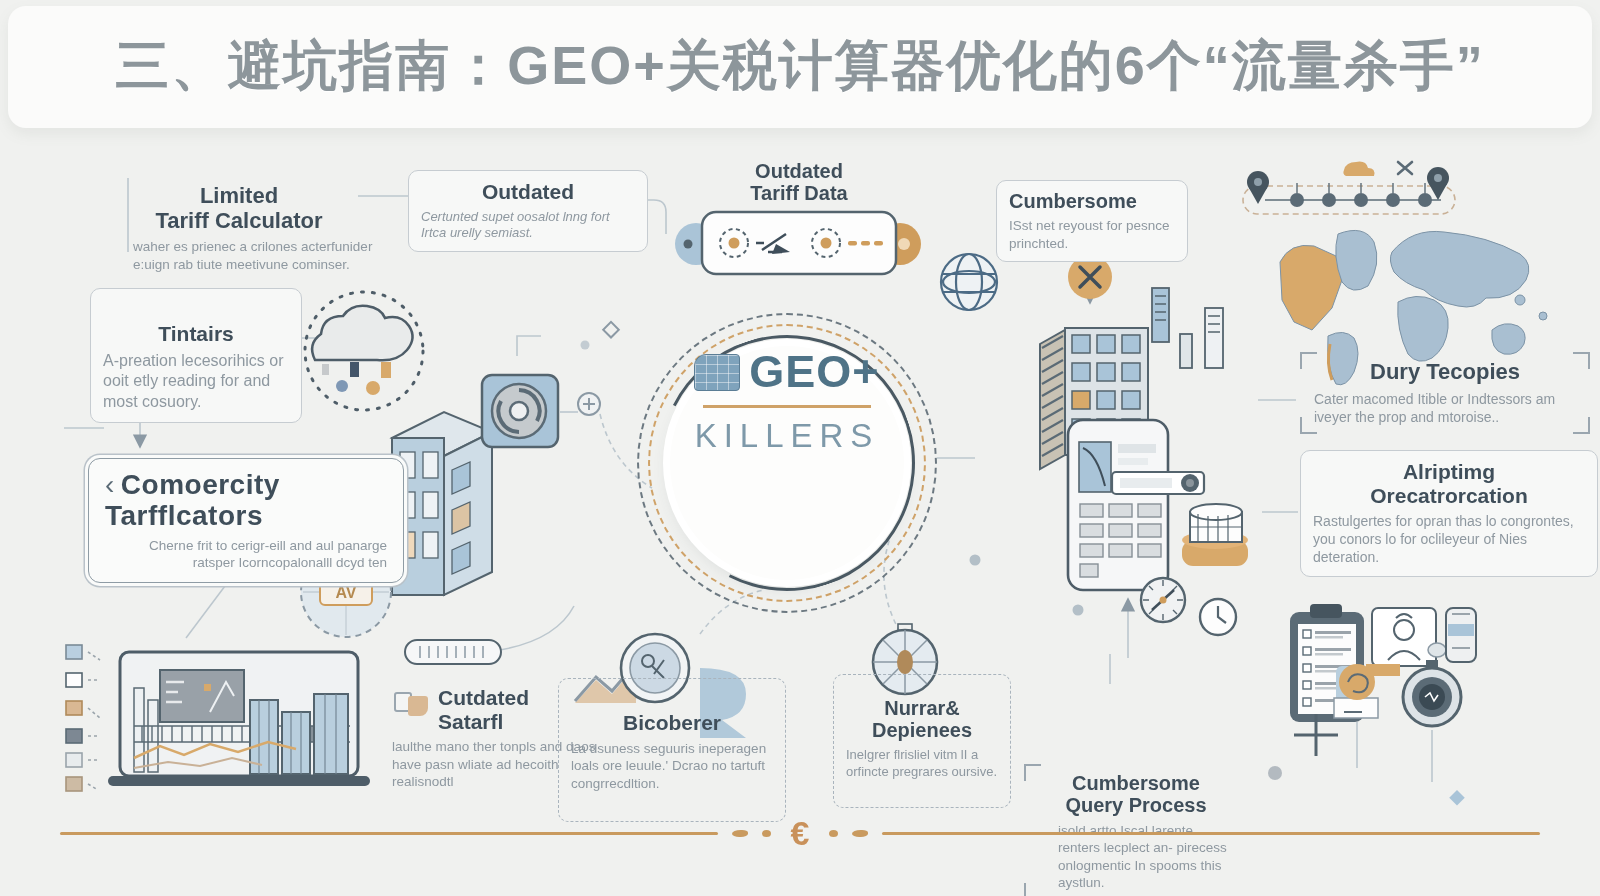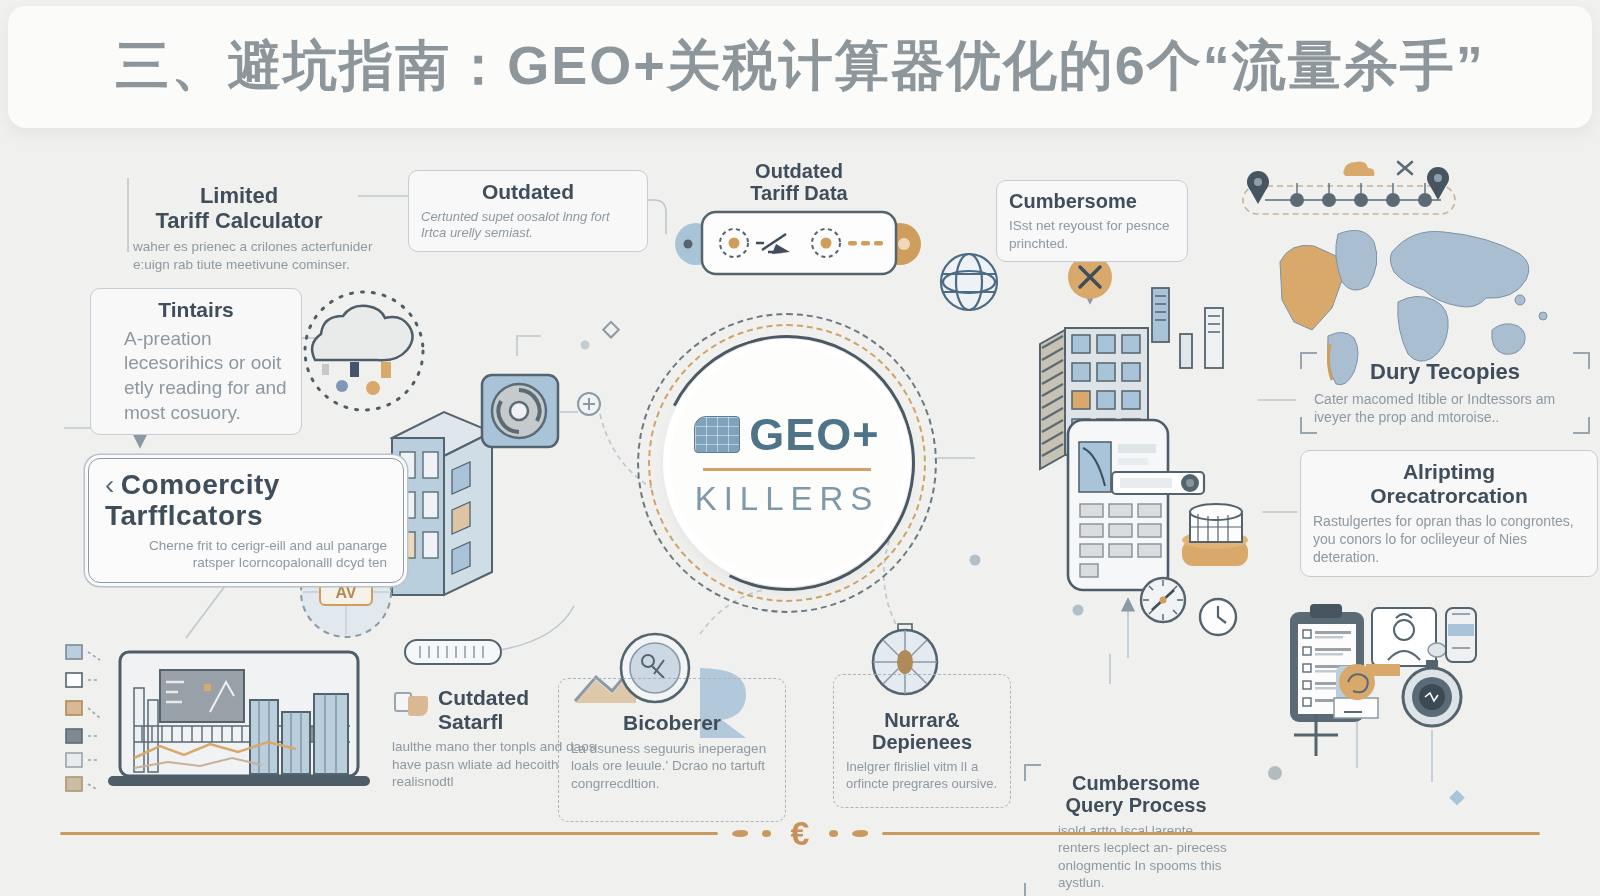--- a/index.html
+++ b/index.html
@@ -36,56 +36,56 @@
   .co-limited .co-body{text-align:left;font-size:13.5px;padding-left:28px;}
   .co-outdated{left:408px;top:170px;width:214px;}
   .co-outdated .co-heading{font-size:21px;text-align:center;}
   .co-outdated .co-body{font-size:13px;font-style:italic;}
   .co-otd{left:700px;top:160px;width:198px;text-align:center;}
   .co-otd .co-heading{font-size:20px;}
   .co-cumbersome{left:996px;top:180px;width:166px;}
   .co-cumbersome .co-heading{font-size:20px;}
   .co-cumbersome .co-body{font-size:13.5px;}
   .co-tintairs{left:90px;top:288px;width:186px;}
-  .co-tintairs .co-heading{font-size:21px;text-align:center;}
-  .co-tintairs .co-body{font-size:19px;margin-left:21px;}
+  .co-tintairs .co-heading{font-size:21px;text-align:center;margin-top:24px;}
+  .co-tintairs .co-body{font-size:16px;}
   .co-comoercity{left:88px;top:458px;width:282px;}
   .co-comoercity .co-heading{font-size:28px;letter-spacing:.5px;}
   .co-comoercity .co-body{font-size:13.5px;text-align:right;}
   .co-dury{left:1300px;top:352px;width:262px;}
   .co-dury .co-heading{font-size:22px;text-align:center;}
   .co-dury .co-body{font-size:14px;}
   .co-alriptimg{left:1300px;top:450px;width:272px;}
   .co-alriptimg .co-heading{font-size:21px;text-align:center;}
   .co-alriptimg .co-body{font-size:14px;}
   .co-cutdated{left:392px;top:686px;width:208px;}
   .co-cutdated .co-heading{font-size:21px;padding-left:46px;}
   .co-cutdated .co-body{font-size:13.5px;}
   .co-bicoberer{left:558px;top:678px;width:202px;height:122px;}
   .co-bicoberer .co-heading{font-size:21px;text-align:center;margin-top:22px;}
   .co-bicoberer .co-body{font-size:13.5px;}
   .co-nurrar{left:833px;top:674px;width:152px;height:112px;}
-  .co-nurrar .co-heading{font-size:20px;text-align:center;margin-top:24px;}
+  .co-nurrar .co-heading{font-size:20px;text-align:center;margin-top:12px;}
   .co-nurrar .co-body{font-size:13px;}
   .co-cquery{left:1024px;top:682px;width:196px;text-align:center;}
   .co-cquery .co-heading{font-size:20px;}
   .co-cquery .co-body{font-size:13.5px;text-align:left;margin-left:20px;}
   .chev{color:#5b6b76;font-weight:400;margin-right:6px;}
   .mini-icon{position:absolute;left:2px;top:4px;width:40px;height:34px;}
   .mini-icon .sq1{position:absolute;left:0;top:2px;width:14px;height:16px;border:2px solid #9aa6af;border-radius:3px;background:#f4f5f4;}
   .mini-icon .sq2{position:absolute;left:14px;top:6px;width:20px;height:20px;background:#d9b893;border-radius:3px 3px 8px 3px;}
   
   .emblem{position:absolute;left:637px;top:313px;width:300px;height:300px;z-index:4;}
   .ring1{position:absolute;inset:0;border-radius:50%;border:2.5px dashed #55646e;opacity:.85;}
   .ring2{position:absolute;inset:11px;border-radius:50%;border:2.5px dashed #cfa268;}
   .ring3{position:absolute;inset:22px;border-radius:50%;border:3px solid #4b5a64;
     border-left-color:transparent;border-bottom-color:#4b5a64;transform:rotate(-18deg);}
   .inner-disc{position:absolute;inset:33px;border-radius:50%;background:#fdfdfc;
     box-shadow:0 0 0 7px #ffffff,0 6px 18px rgba(60,70,80,.14);
-    display:flex;flex-direction:column;align-items:center;justify-content:center;}
+    display:flex;flex-direction:column;align-items:center;}
   .logo-row{display:flex;align-items:center;gap:9px;}
   .grid-icon{width:44px;height:35px;background:#7fa3bc;border:1.5px solid #5b7d95;
     border-radius:12px 4px 4px 4px;
     background-image:linear-gradient(rgba(255,255,255,.45) 1.5px,transparent 1.5px),
       linear-gradient(90deg,rgba(255,255,255,.45) 1.5px,transparent 1.5px);
     background-size:11px 9px;}
   .logo-text{font-size:45px;font-weight:700;color:#4f7387;letter-spacing:1px;}
   .logo-rule{width:168px;height:3px;background:#cfa268;margin:7px 0 9px;}
   .logo-sub{font-size:33px;color:#7e99a9;letter-spacing:7px;font-weight:400;}
   

